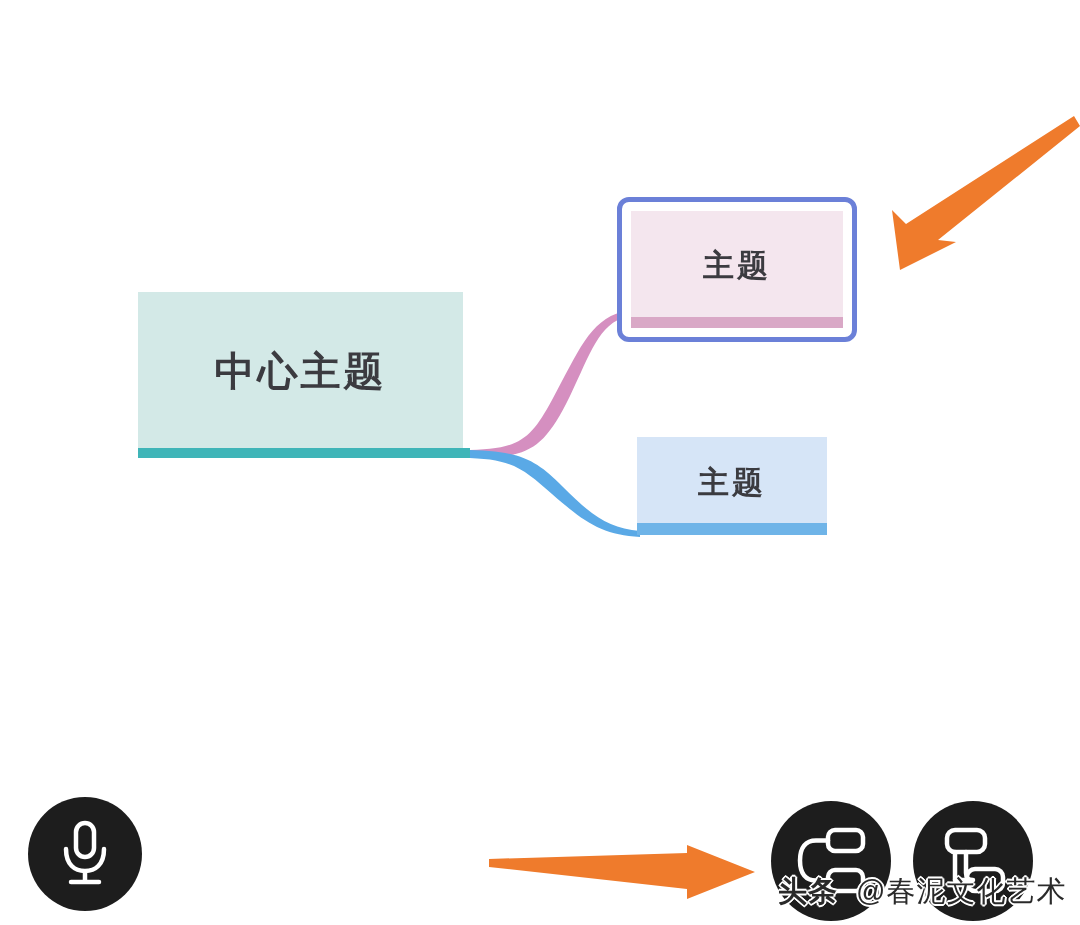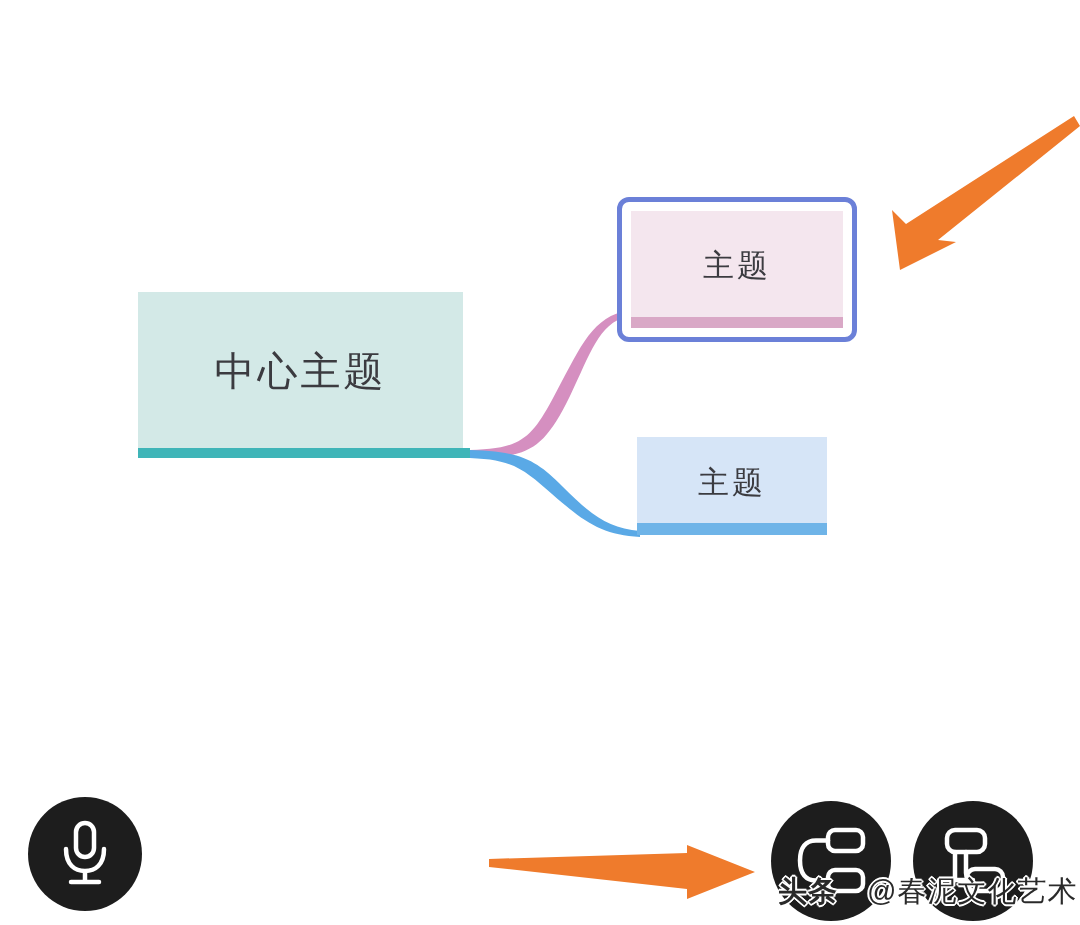--- a/index.html
+++ b/index.html
@@ -38,20 +38,21 @@
     box-sizing: border-box;
     display: flex;
     align-items: center;
     justify-content: center;
   }
   .node-label {
     color: #3b3b40;
     letter-spacing: 3px;
     white-space: nowrap;
     line-height: 1;
+    font-weight: bold;
   }
   .node-bar {
     position: absolute;
     left: 0;
     bottom: 0;
   }
 
   
   #node-central {
     left: 138px;
@@ -167,21 +168,21 @@
   }
 
   
   #watermark {
     position: absolute;
     left: 778px;
     top: 874px;
     height: 36px;
     display: flex;
     align-items: center;
-    gap: 18px;
+    gap: 7px;
     color: #2a2a2a;
     font-size: 29px;
     font-weight: bold;
     letter-spacing: 1px;
     white-space: nowrap;
     text-shadow:
       -1px -1px 0 #ffffff,
        1px -1px 0 #ffffff,
       -1px  1px 0 #ffffff,
        1px  1px 0 #ffffff,

